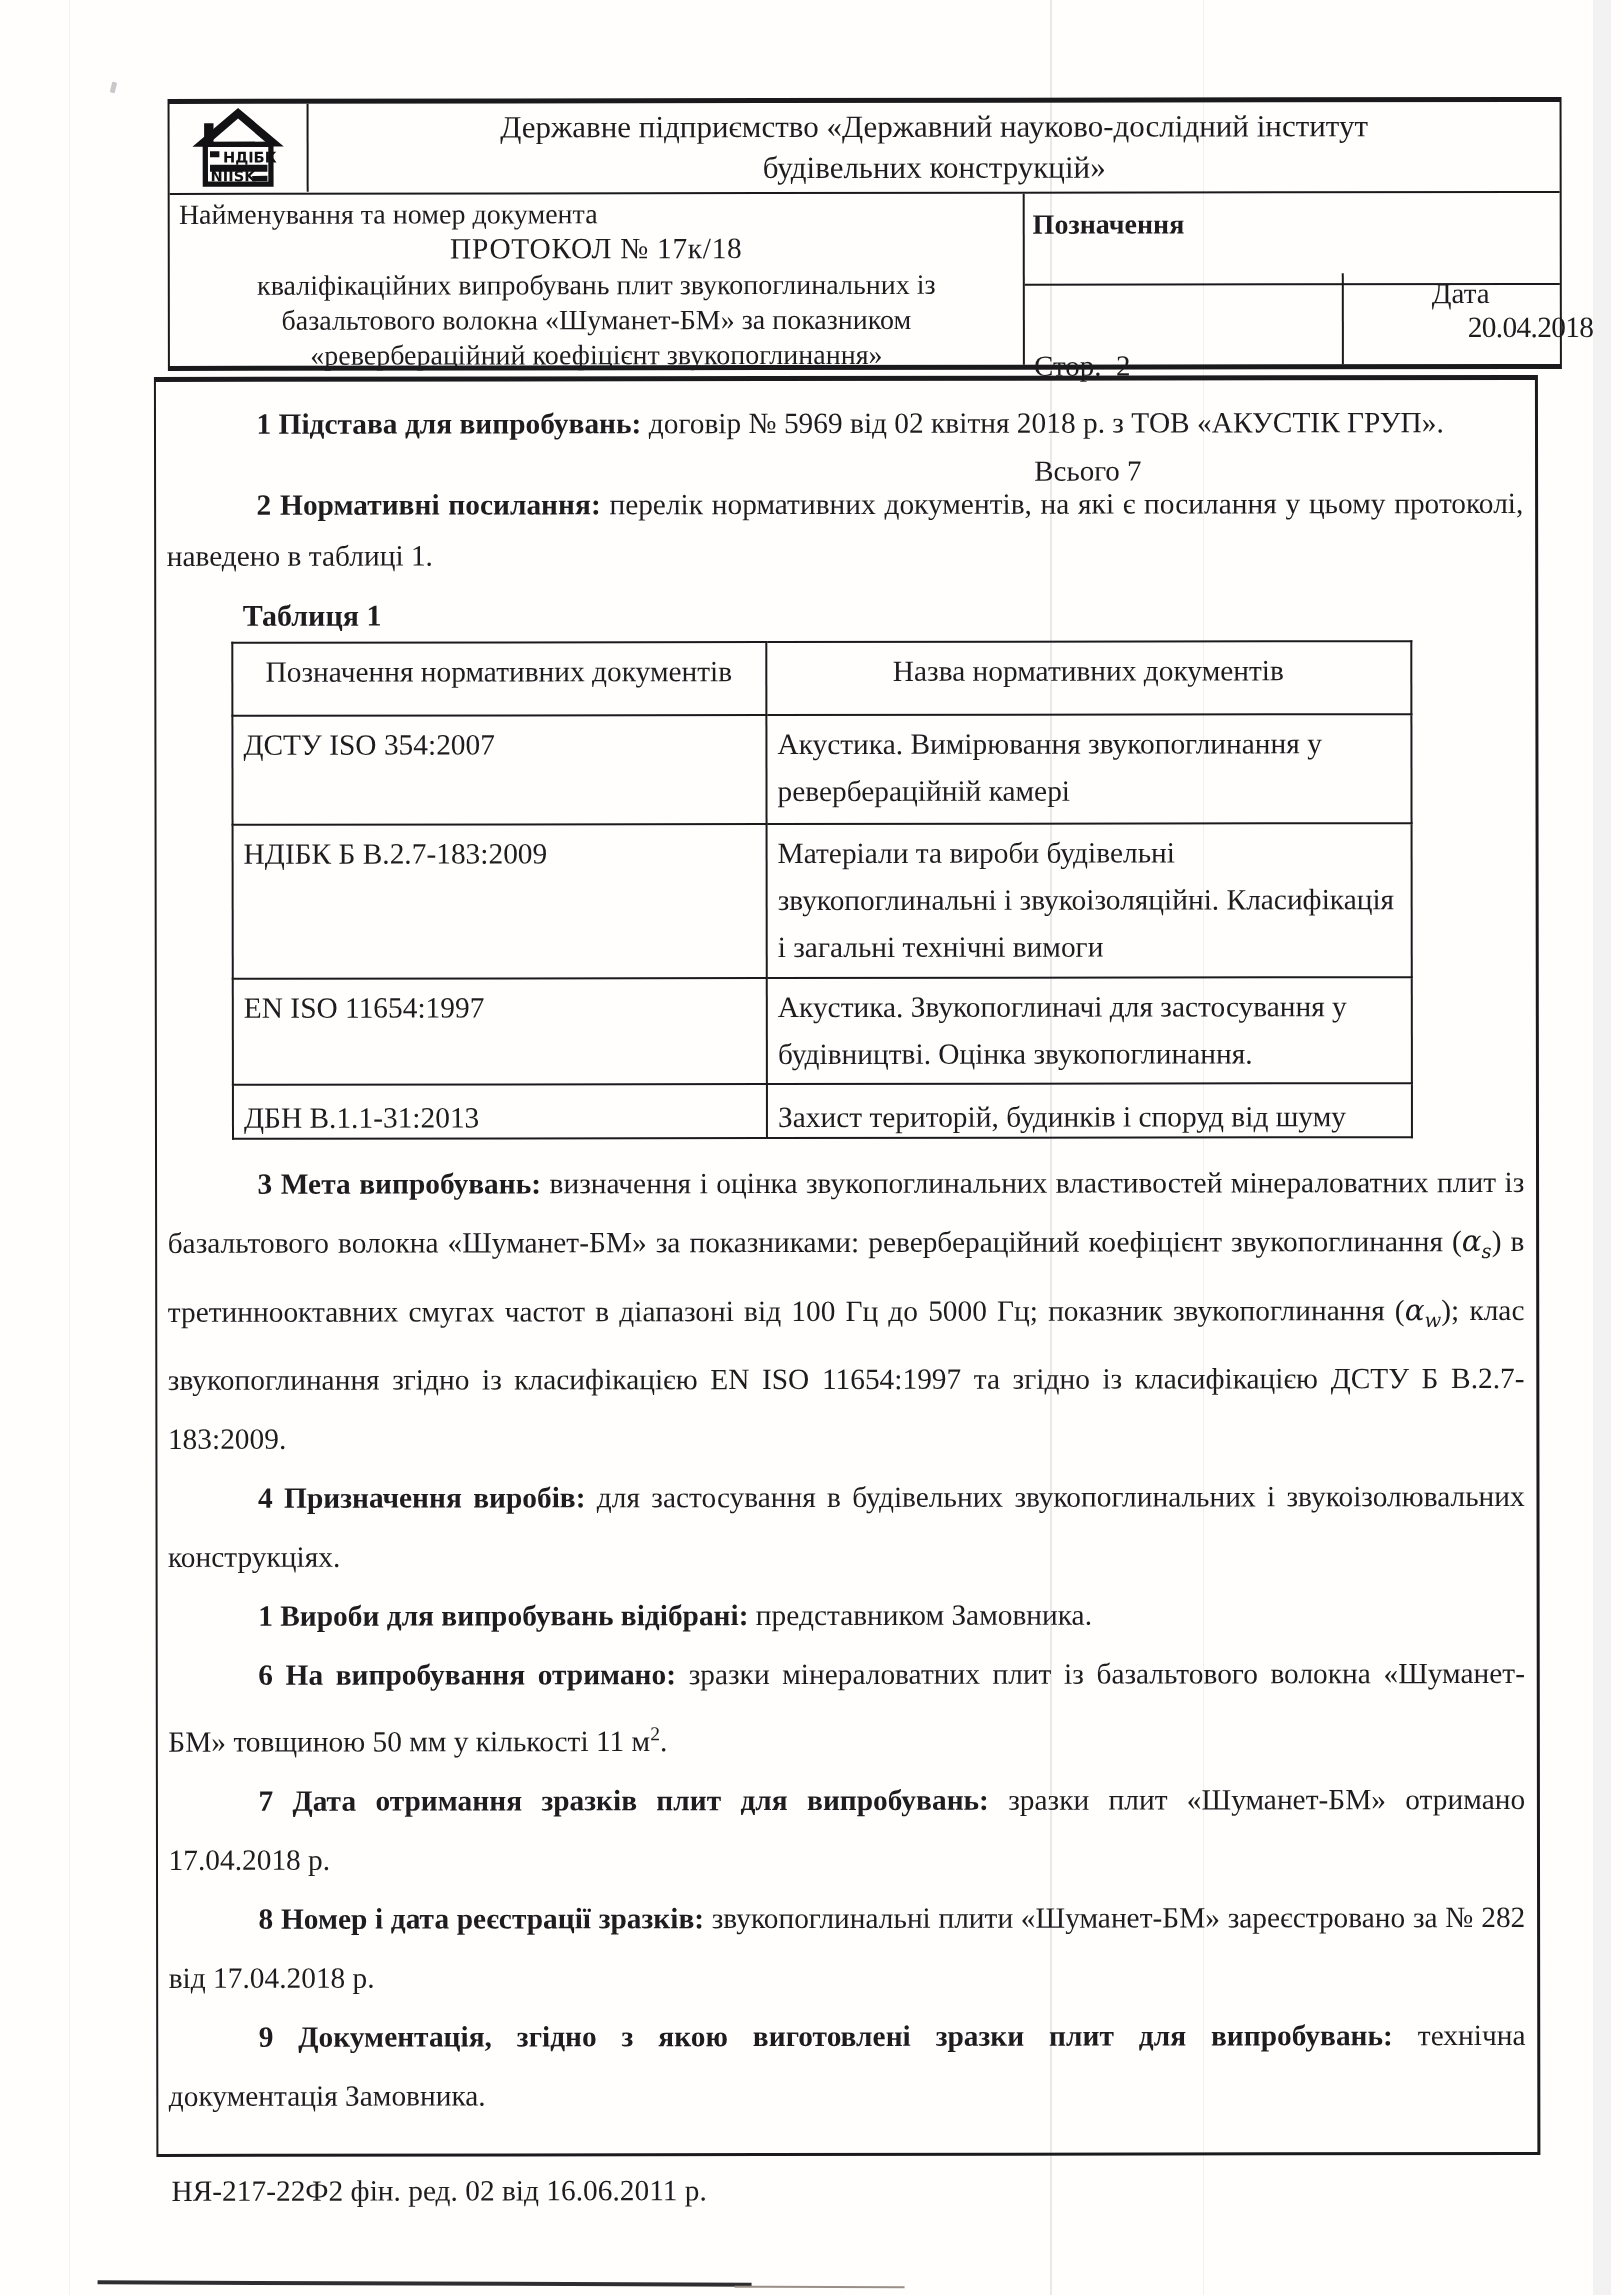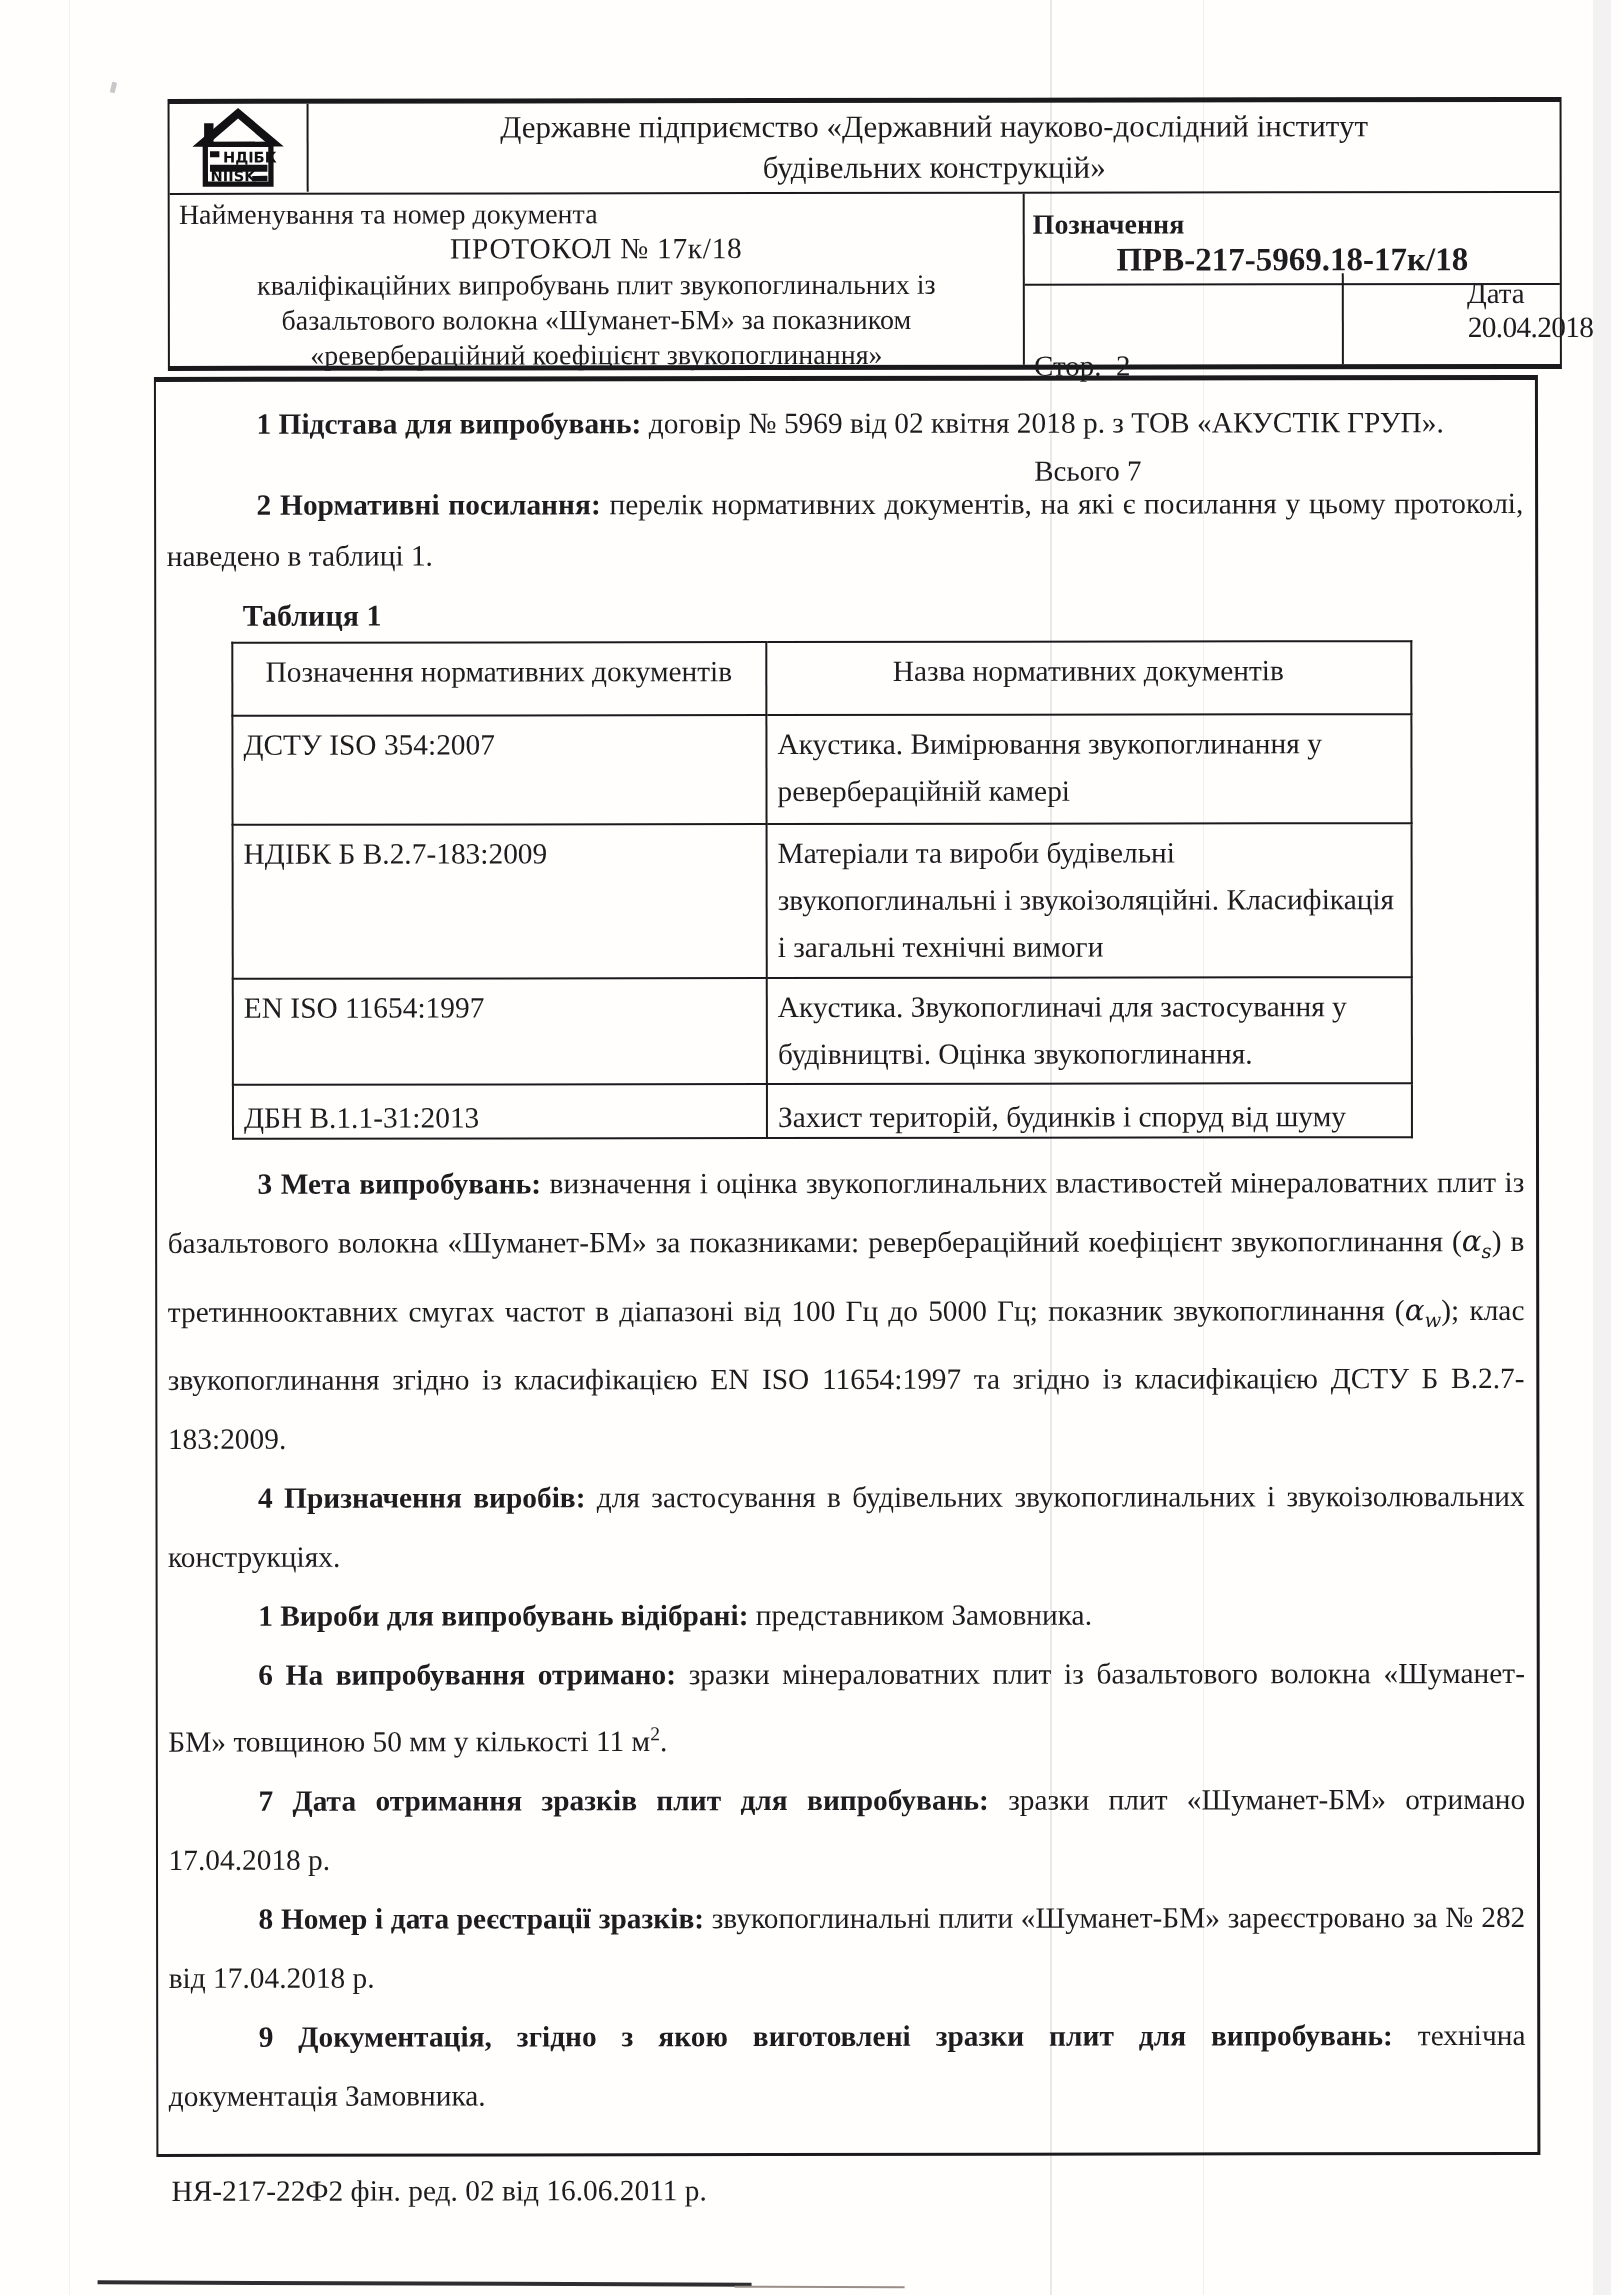--- a/index.html
+++ b/index.html
@@ -27,21 +27,21 @@
   .org-name{font-size:31px;line-height:41px;max-width:1021px;}
   .hdr .left-cell{position:absolute;left:0;top:91px;bottom:0;width:855px;border-right:2.6px solid #1a1a1c;box-sizing:border-box;padding:3.9px 9.2px;}
   .doc-label{font-size:28px;text-align:left;}
   .doc-title{font-size:29.4px;text-align:center;margin-top:2.6px;letter-spacing:0.7px;}
   .doc-subtitle{font-size:28px;line-height:35px;text-align:center;margin-top:1.3px;}
   .hdr .right-col{position:absolute;left:855px;top:91px;right:0;bottom:0;}
   .desig-cell{position:absolute;left:0;top:12px;right:0;height:80px;border-bottom:2.6px solid #1a1a1c;box-sizing:border-box;padding:2.6px 7.9px;font-weight:bold;}
   .desig-label{font-size:28px;}
   .desig-value{font-size:33px;text-align:center;margin-top:1.3px;}
   .pages-cell{position:absolute;left:0;top:80px;bottom:0;width:319px;border-right:2.6px solid #1a1a1c;box-sizing:border-box;padding:5.2px 9.2px;font-size:29px;line-height:35px;white-space:pre-wrap;}
-  .date-cell{position:absolute;left:391px;top:80px;right:0;bottom:0;text-align:center;padding-top:3.9px;box-sizing:border-box;padding-left:16px;}
+  .date-cell{position:absolute;left:391px;top:80px;right:0;bottom:0;text-align:left;padding-top:3.9px;box-sizing:border-box;padding-left:16px;}
   .date-label{font-size:29px;}
   .date-value{font-size:29.4px;margin-top:1.3px;letter-spacing:-0.7px;margin-left:36px;}
 
   
   .logo-svg{width:103px;height:82px;display:block;}
 
   
   .frame{position:absolute;left:155px;top:376px;width:1384px;height:1780px;
          border:2.6px solid #1b1b1e;border-top-width:5.2px;border-right-width:3.3px;border-bottom-width:3.3px;
          box-sizing:border-box;padding:0 11.8px 0 10.5px;}
@@ -104,21 +104,20 @@
 
       <div class="left-cell">
         <div class="doc-label">Найменування та номер документа</div>
         <div class="doc-title">ПРОТОКОЛ  № 17к/18</div>
         <div class="doc-subtitle">кваліфікаційних випробувань плит звукопоглинальних із базальтового волокна «Шуманет-БМ» за показником «ревербераційний коефіцієнт звукопоглинання»</div>
       </div>
 
       <div class="right-col">
         <div class="desig-cell">
           <div class="desig-label">Позначення</div>
-          <div class="desig-value">ПРВ-217-5969.18-17к/18</div>
         </div>
         <div class="pages-cell">
           <div>Стор.  2</div>
           <div>Всього 7</div>
         </div>
         <div class="date-cell">
           <div class="date-label">Дата</div>
           <div class="date-value">20.04.2018</div>
         </div>
       </div>

